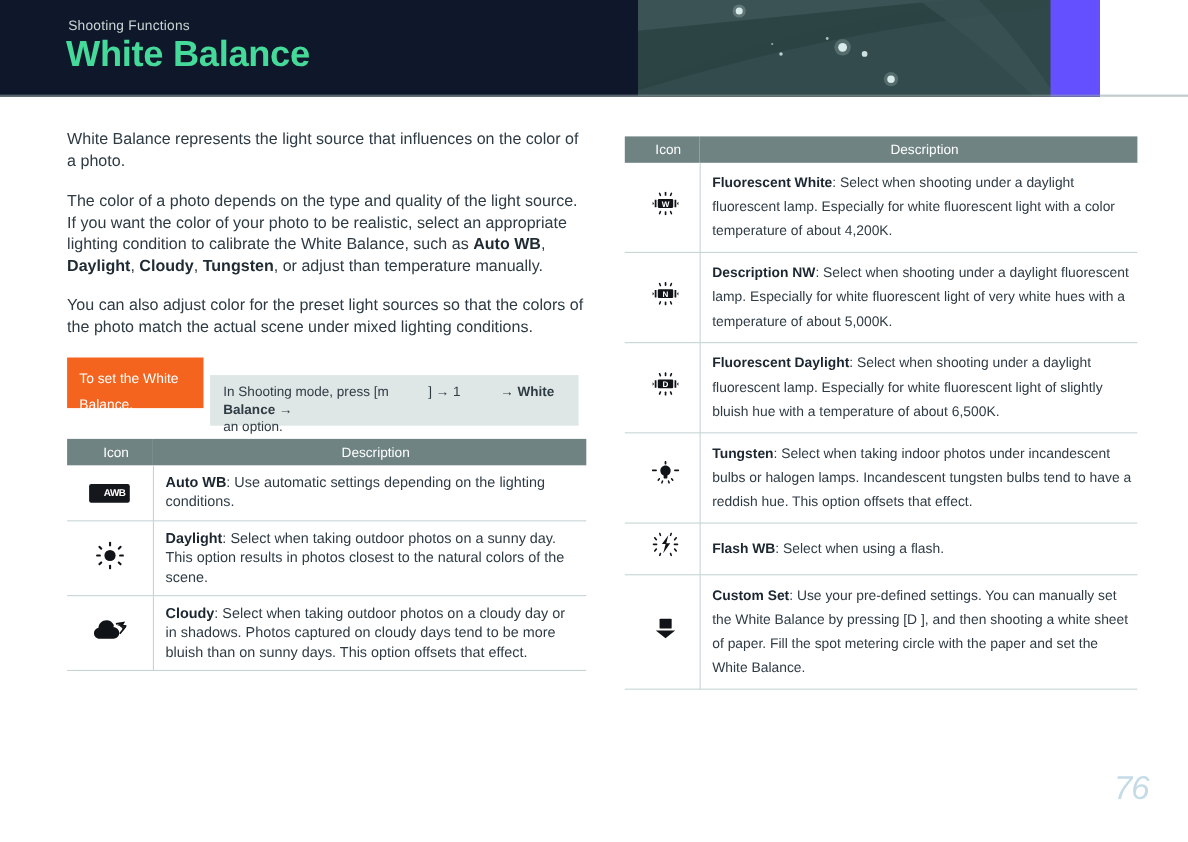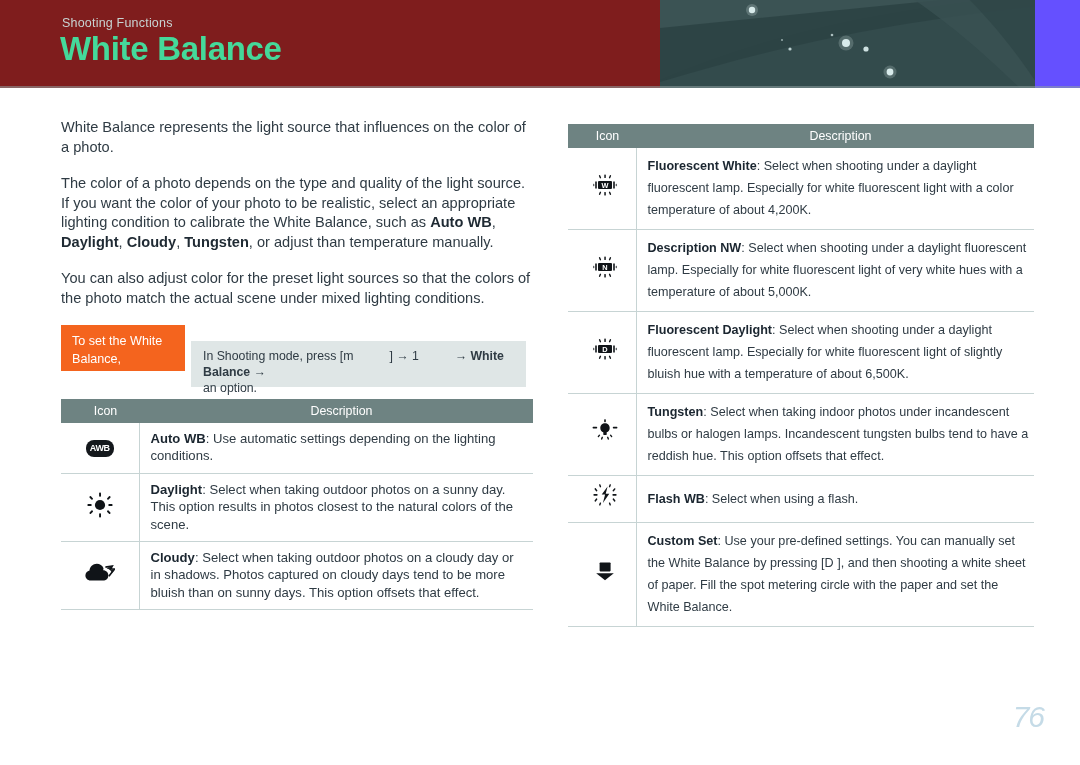--- a/index.html
+++ b/index.html
@@ -7,22 +7,22 @@
     width:1080px;height:765px;
     background:#ffffff;
     font-family:"Liberation Sans", sans-serif;
     color:#2b3a42;
     overflow:hidden;
     position:relative;
   }
 
   
   .header{
-    position:absolute;left:0;top:0;width:1080px;height:88px;
-    background:#7f1d1d;
+    position:absolute;left:0;top:0;width:1000px;height:88px;
+    background:#0f172a;
     overflow:hidden;
   }
   .hdr-art{position:absolute;right:0;top:0;width:420px;height:88px;overflow:hidden;}
   .hdr-purple{position:absolute;right:0;top:0;width:45px;height:88px;background:#6550ff;}
   .hdr-rule{position:absolute;left:0;top:86px;width:1080px;height:2px;background:#8fa3a3;opacity:.55;}
   .eyebrow{
     position:absolute;left:62px;top:16px;
     font-size:12.5px;color:#c8d4d3;letter-spacing:.2px;
   }
   .page-title{
@@ -39,21 +39,21 @@
     margin:0 0 17px 0;
     font-size:14.6px;line-height:19.5px;color:#2f3b44;
   }
   p.para b{font-weight:bold;color:#1f2a33;}
 
   
   .callout{position:relative;margin-top:4px;height:46px;}
   .callout-tag{
     position:absolute;left:0;top:0;width:124px;height:46px;
     background:#f4641e;color:#ffffff;
-    font-size:12.6px;line-height:18px;
+    font-size:12.6px;line-height:24px;
     padding:7px 10px 0 11px;box-sizing:border-box;
   }
   .callout-body{
     position:absolute;left:130px;top:16px;width:335px;height:46px;
     background:#dfe6e6;color:#2f3b44;
     font-size:12.3px;line-height:16px;
     padding:7px 10px 0 12px;box-sizing:border-box;
   }
   .callout-body b{font-weight:bold;}
   .keygap{display:inline-block;width:36px;}
@@ -81,24 +81,25 @@
   .tbl tbody td b{font-weight:bold;color:#1b2630;}
   .tbl.right tbody td{font-size:12.6px;line-height:22px;padding:7px 4px 8px 11px;}
   .tbl.right thead th.c-icon{width:57px;}
   .tbl.right tbody td.c-icon{width:57px;}
 
   
   .ico{display:inline-block;position:relative;}
 
   
   .ic-awb{
-    width:28px;height:17px;background:#14181c;border-radius:8px;
+    width:28px;height:17px;background:#14181c;border-radius:2px;
     color:#fff;font-size:9px;font-weight:bold;line-height:17px;
     letter-spacing:-.4px;text-align:center;
     font-family:"Liberation Sans", sans-serif;
+    padding-left:9px;
   }
   
   .ic-sun{width:26px;height:26px;}
   
   .ic-cloud{width:30px;height:20px;}
   
   .ic-fluo{width:30px;height:22px;}
   
   .ic-small{width:26px;height:24px;}
 

